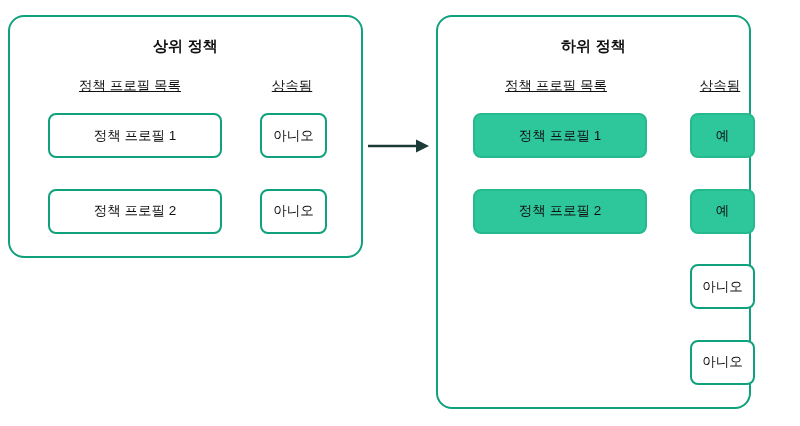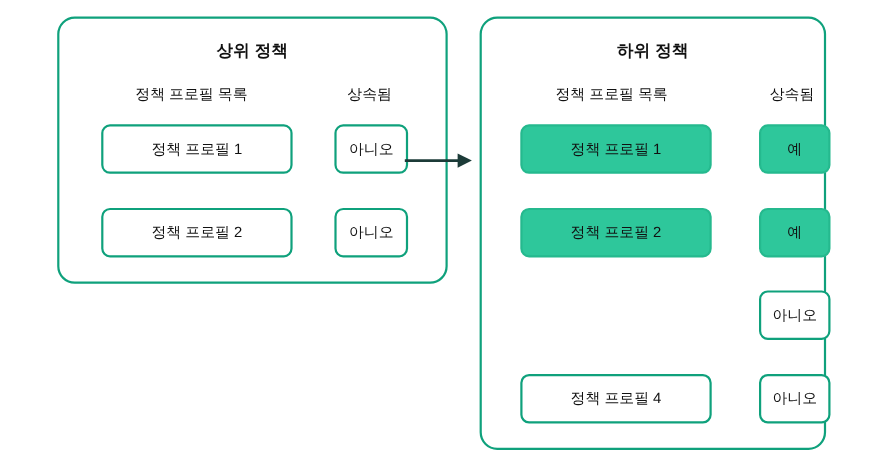--- a/index.html
+++ b/index.html
@@ -29,21 +29,20 @@
     box-sizing: border-box;
     background: #ffffff;
     border: 2px solid #0fa17c;
     border-radius: 16px;
   }
   .panel-parent {
     left: 8px;
     top: 15px;
     width: 355px;
     height: 243px;
-    margin-left: 44px;
   }
   .panel-child {
     left: 436px;
     top: 15px;
     width: 315px;
     height: 394px;
   }
 
   .panel-title {
     position: absolute;
@@ -58,20 +57,21 @@
   }
 
   
   .col-head {
     position: absolute;
     top: 60px;
     font-size: 13.5px;
     font-weight: normal;
     color: #111111;
     text-align: center;
+    text-decoration: underline;
   }
   .panel-parent .col-head-profiles { left: 30px;  width: 180px; }
   .panel-parent .col-head-status   { left: 240px; width: 84px;  }
   .panel-child  .col-head-profiles { left: 26px;  width: 184px; }
   .panel-child  .col-head-status   { left: 240px; width: 84px;  }
 
   
   .rows {
     position: absolute;
     left: 0;
@@ -167,20 +167,19 @@
       <div class="row">
         <div class="cell cell-profile filled">정책 프로필 2</div>
         <div class="cell cell-status filled">예</div>
       </div>
 
       <div class="row">
         <div class="cell cell-status">아니오</div>
       </div>
 
       <div class="row">
-        <div class="cell cell-profile">정책 프로필 4</div>
         <div class="cell cell-status">아니오</div>
       </div>
 
     </div>
   </div>
 
 </div>
 
 </body></html>

